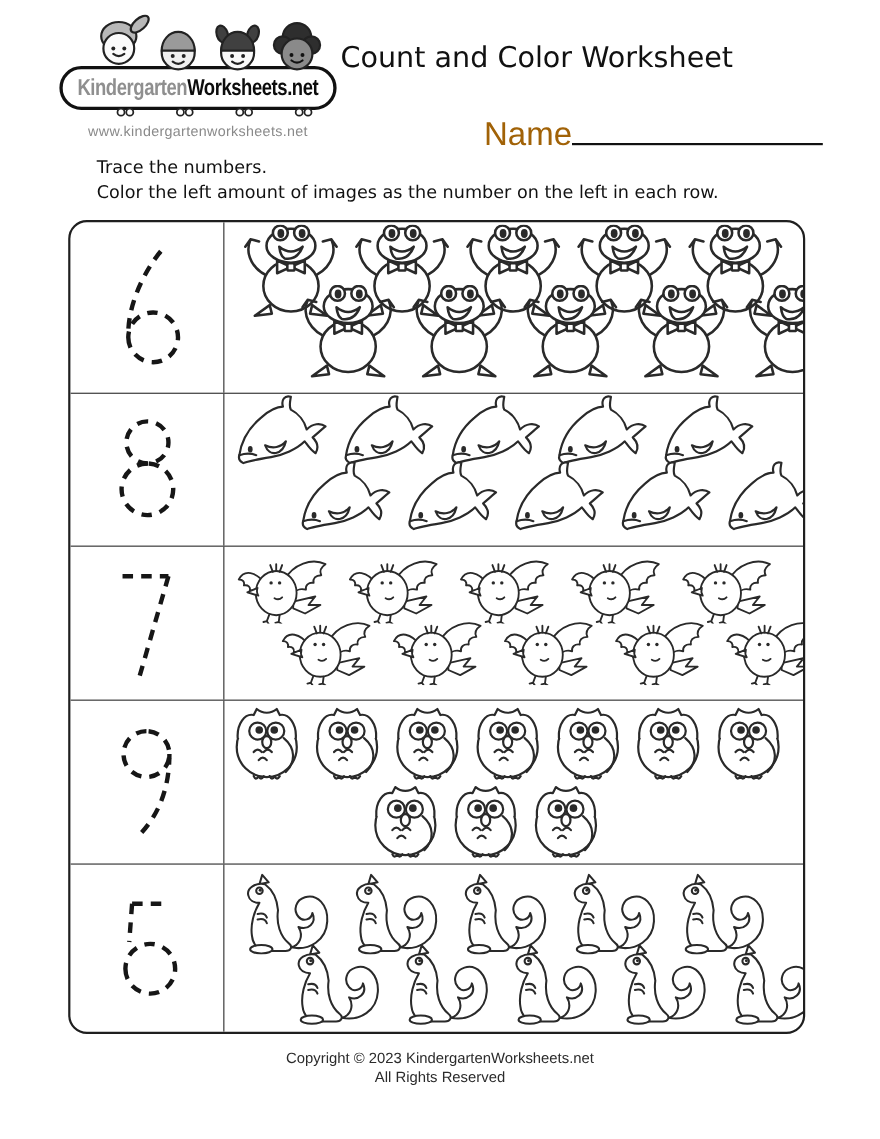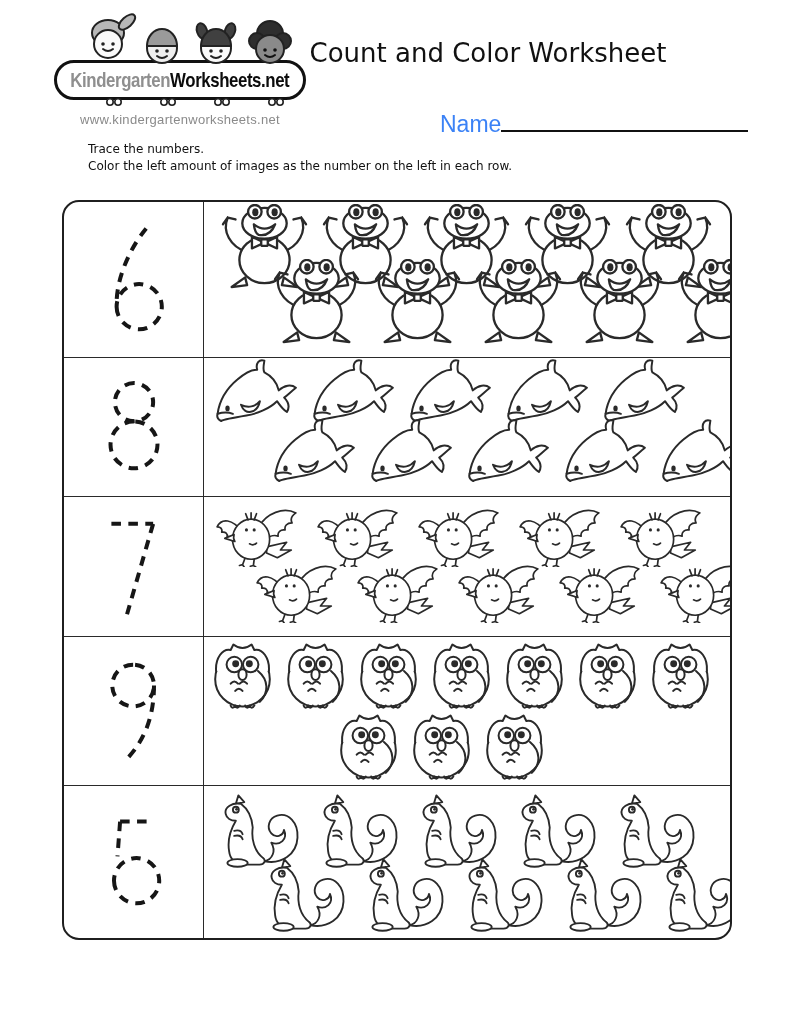--- a/index.html
+++ b/index.html
@@ -17,24 +17,24 @@
   .banner-text .gray{color:#8f8f8f;}
   .banner-text .black{color:#0c0c0c;}
   .fingers{position:absolute;left:0;top:92px;width:252px;height:14px;z-index:2;}
   .logo-url{position:absolute;left:0;top:106px;width:252px;text-align:center;
             font-size:13px;color:var(--gray);letter-spacing:0.3px;}
 
   
   .title{position:absolute;left:278px;top:38px;width:420px;text-align:center;
          font-family:"DejaVu Sans",sans-serif;font-size:26px;color:#111;}
   .name-line{position:absolute;left:440px;top:98px;width:308px;display:flex;align-items:baseline;
-             font-size:23px;color:#3b82f6;text-align:right;}
+             font-size:30px;color:#a16207;text-align:right;}
   .name-blank{flex:1;border-bottom:2.4px solid #111;height:32px;}
   .instructions{position:absolute;left:88px;top:141px;width:660px;
-                font-family:"DejaVu Sans",sans-serif;font-size:12px;line-height:1.42;color:#111;}
+                font-family:"DejaVu Sans",sans-serif;font-size:16px;line-height:1.42;color:#111;}
 
   
   .wtable{position:absolute;left:62px;top:200px;width:670px;height:740px;
           border:2px solid #1f1f1f;border-radius:17px;overflow:hidden;
           display:flex;flex-direction:column;box-sizing:border-box;background:#fff;}
   .row{display:flex;box-sizing:border-box;}
   .row + .row{border-top:1.6px solid #2a2a2a;}
   .row:nth-child(1){height:156px;}
   .row:nth-child(2){height:140px;}
   .row:nth-child(3){height:140px;}
@@ -423,14 +423,18 @@
               <use href="#sym-squirrel"></use>
             </svg>
             <svg class="animal squirrel-svg">
               <use href="#sym-squirrel"></use>
             </svg>
           </div>
         </div>
       </div>
     </div>
 
+  <div class="footer">
+    <div>Copyright © 2023 KindergartenWorksheets.net</div>
+    <div>All Rights Reserved</div>
+  </div>
 
 </div>
 
 </body></html>

